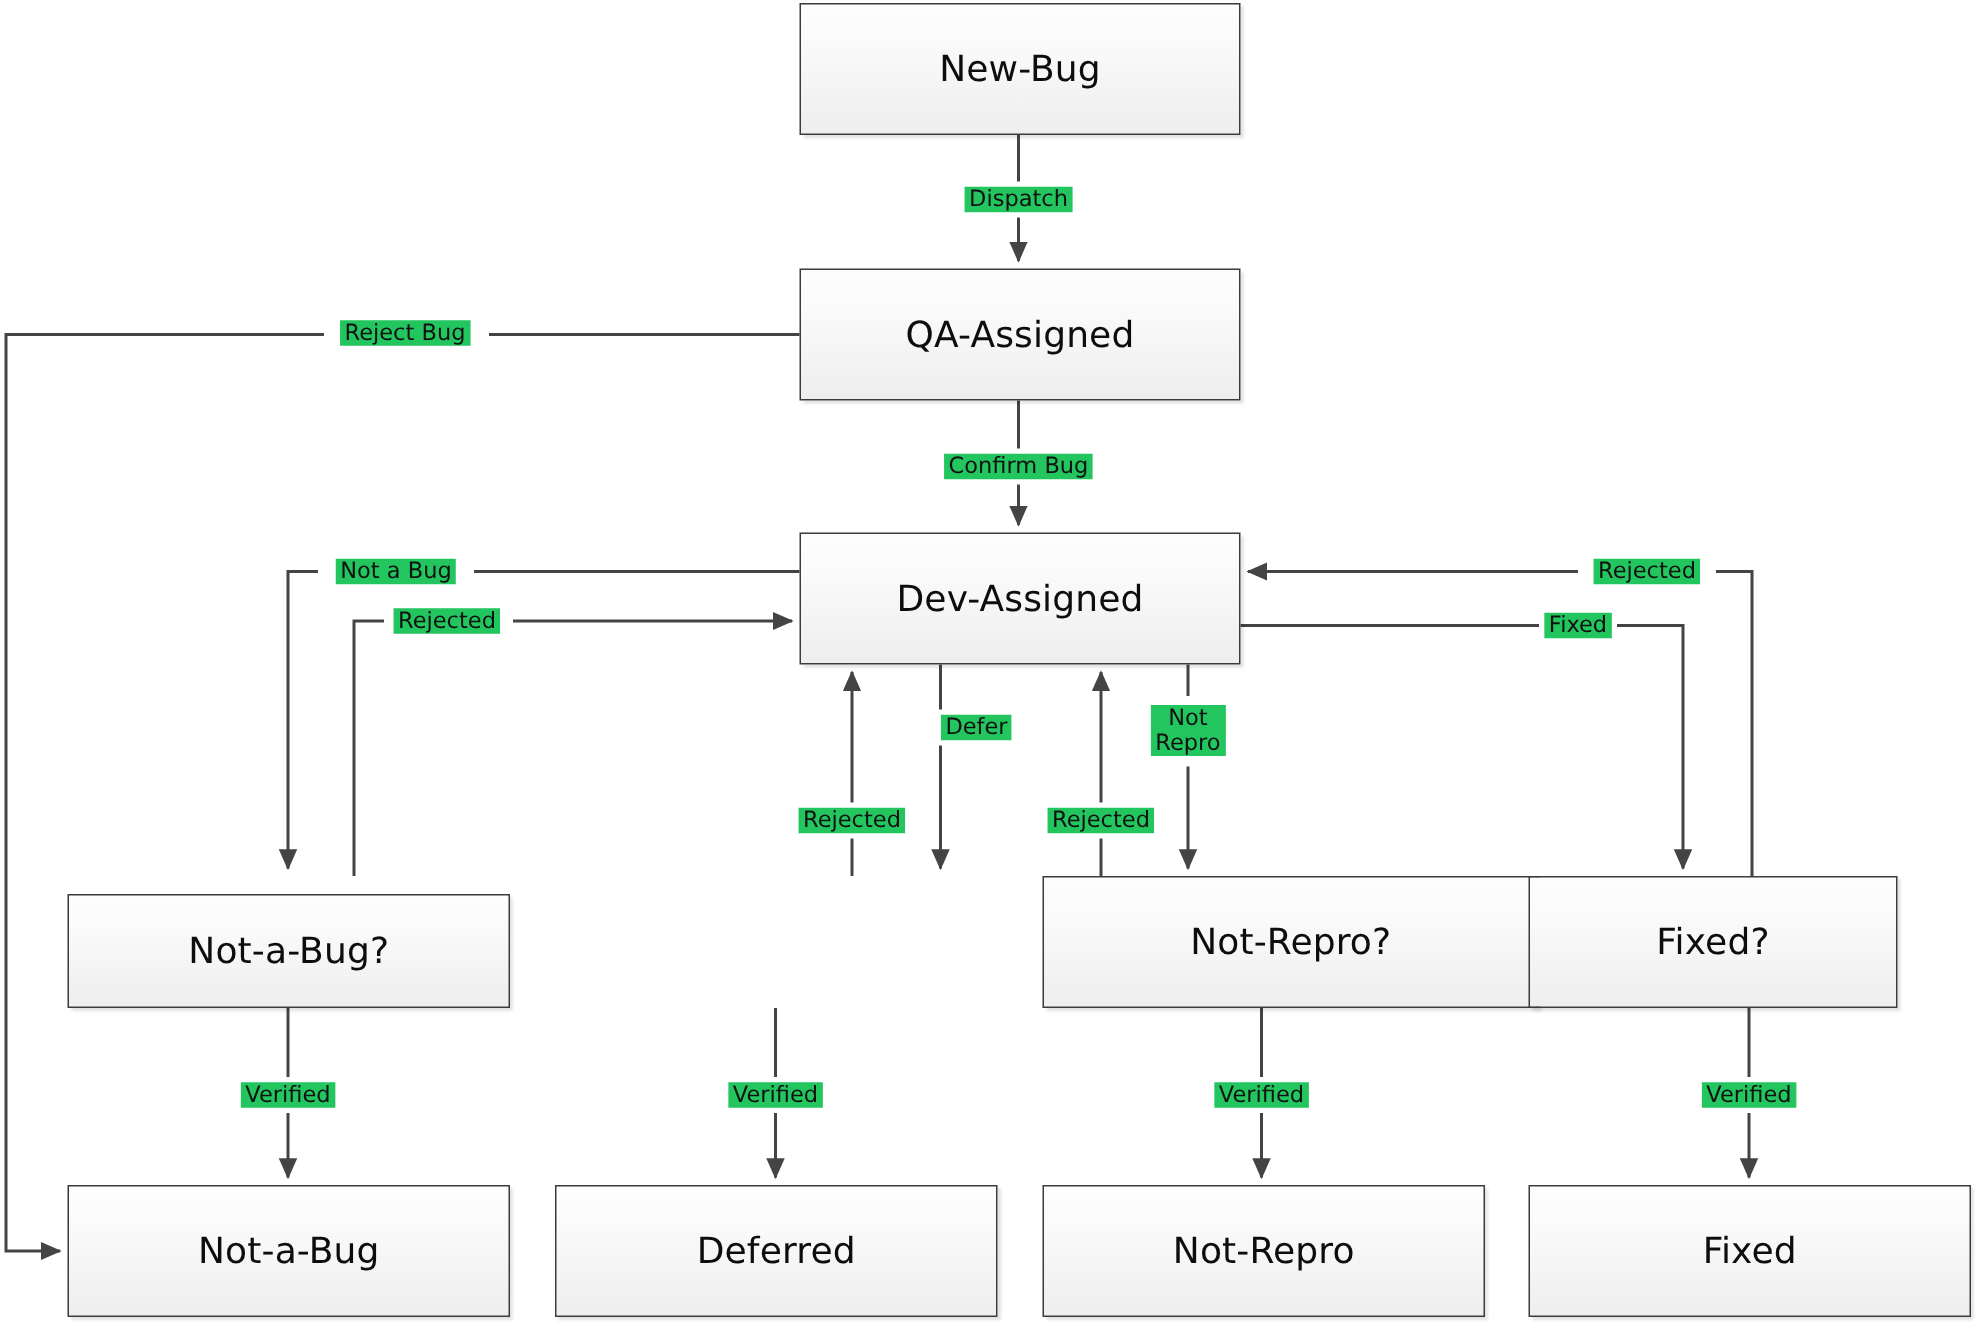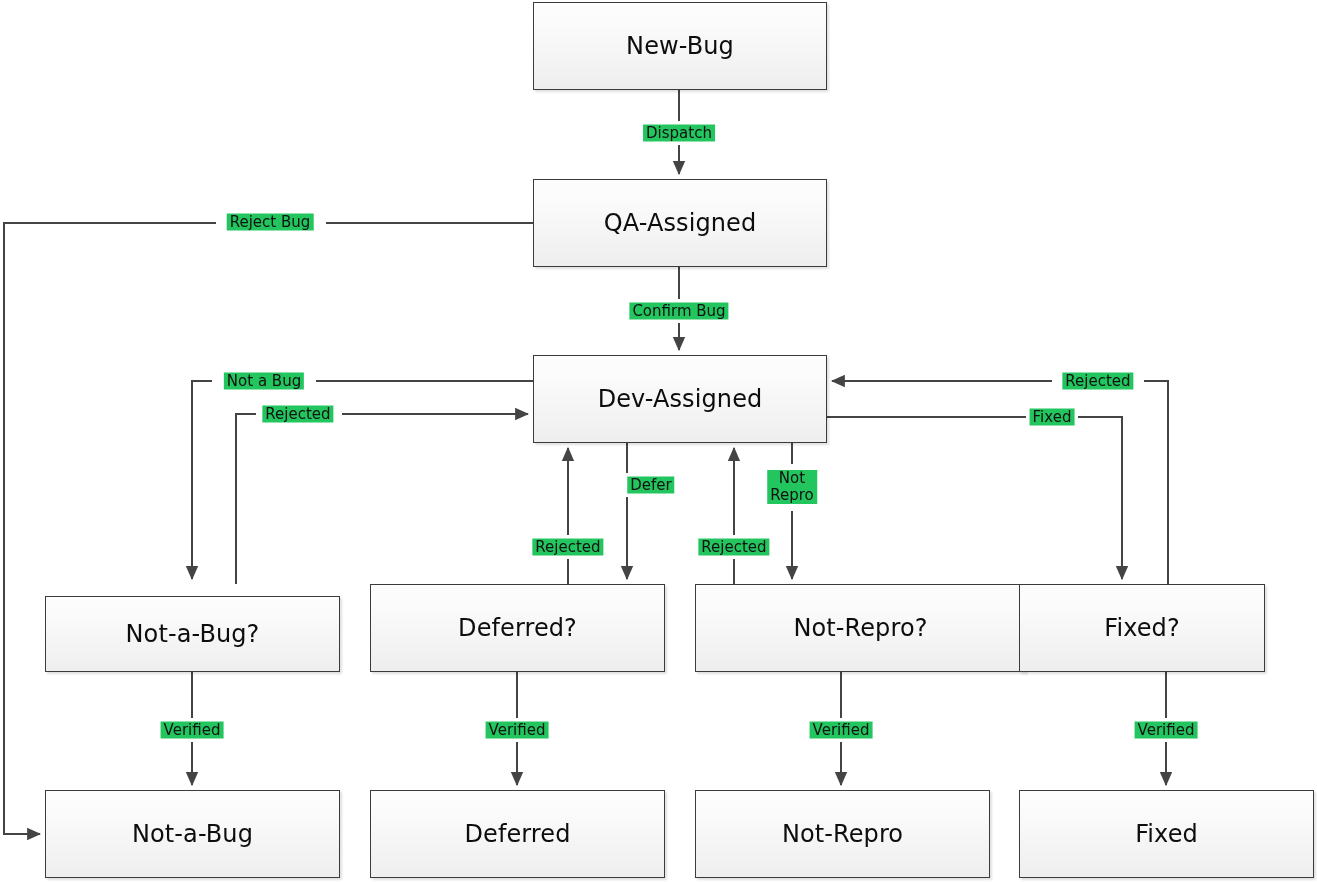--- a/index.html
+++ b/index.html
@@ -125,23 +125,20 @@
   </div>
 
   <div class="node" style="left:533px; top:355px; width:294px; height:88px;">
     <span>Dev-Assigned</span>
   </div>
 
   <div class="node" style="left:45px; top:596px; width:295px; height:76px;">
     <span>Not-a-Bug?</span>
   </div>
 
-  <div class="node" style="left:370px; top:584px; width:295px; height:88px;">
-    <span>Deferred?</span>
-  </div>
 
   <div class="node" style="left:695px; top:584px; width:331px; height:88px;">
     <span>Not-Repro?</span>
   </div>
 
   <div class="node" style="left:1019px; top:584px; width:246px; height:88px;">
     <span>Fixed?</span>
   </div>
 
   <div class="node" style="left:45px; top:790px; width:295px; height:88px;">

